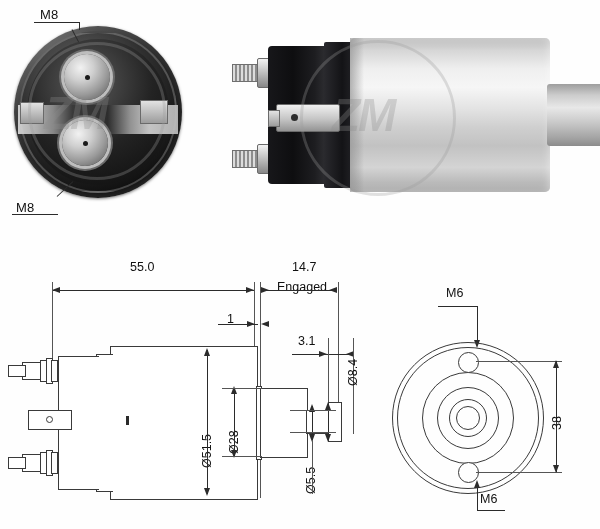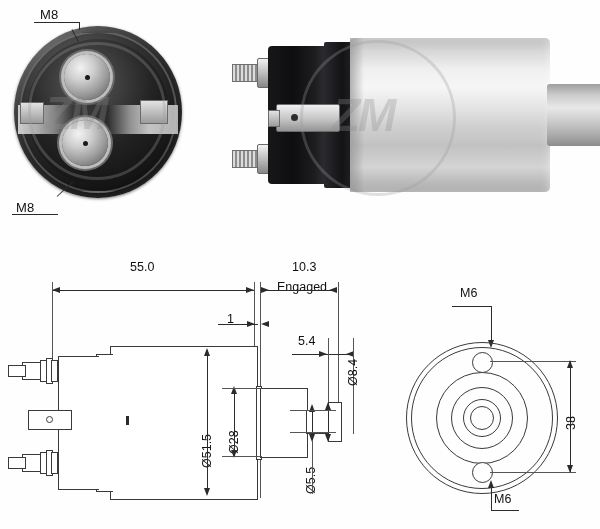--- a/index.html
+++ b/index.html
@@ -87,21 +87,21 @@
   
   #dwg-side{left:8px;top:258px;width:360px;height:268px;}
   .part{position:absolute;border:1px solid #3a3a3a;background:#fff;}
   .arrowL,.arrowR{position:absolute;width:0;height:0;}
   .arrowL{border-top:3.2px solid transparent;border-bottom:3.2px solid transparent;border-right:8px solid #2b2b2b;}
   .arrowR{border-top:3.2px solid transparent;border-bottom:3.2px solid transparent;border-left:8px solid #2b2b2b;}
   .arrowU{position:absolute;width:0;height:0;border-left:3.2px solid transparent;border-right:3.2px solid transparent;border-bottom:8px solid #2b2b2b;}
   .arrowD{position:absolute;width:0;height:0;border-left:3.2px solid transparent;border-right:3.2px solid transparent;border-top:8px solid #2b2b2b;}
 
   
-  #dwg-end{left:398px;top:286px;width:196px;height:238px;}
+  #dwg-end{left:384px;top:286px;width:196px;height:238px;}
   .circ{position:absolute;border:1px solid #3a3a3a;border-radius:50%;background:transparent;}
   .hole{position:absolute;border:1.6px solid #3a3a3a;border-radius:50%;background:#fff;}
 </style>
 </head>
 <body>
 
 <div class="page">
 
   <div class="abs" id="photo-front">
     <div class="disc-outer"></div>
@@ -161,34 +161,34 @@
 
   <div class="abs" id="dwg-side">
 
     <span class="dim abs" style="left:122px;top:2px;">55.0</span>
     <span class="ln lnh abs" style="left:44px;top:32px;width:202px;"></span>
     <span class="arrowL abs" style="left:44px;top:28.8px;"></span>
     <span class="arrowR abs" style="left:238px;top:28.8px;"></span>
     <span class="ln lnv abs thin" style="left:44px;top:24px;height:78px;"></span>
     <span class="ln lnv abs thin" style="left:246px;top:24px;height:216px;"></span>
 
-    <span class="dim abs" style="left:284px;top:2px;">10.3</span>
+    <span class="dim abs" style="left:284px;top:2px;">14.7</span>
     <span class="dim abs" style="left:269px;top:22px;">Engaged</span>
     <span class="ln lnh abs" style="left:253px;top:32px;width:76px;"></span>
     <span class="arrowR abs" style="left:253px;top:28.8px;"></span>
     <span class="arrowL abs" style="left:321px;top:28.8px;"></span>
     <span class="ln lnv abs thin" style="left:252px;top:24px;height:216px;"></span>
     <span class="ln lnv abs thin" style="left:330px;top:24px;height:150px;"></span>
 
     <span class="dim abs" style="left:219px;top:54px;">1</span>
     <span class="ln lnh abs" style="left:210px;top:66px;width:40px;"></span>
     <span class="arrowR abs" style="left:239px;top:62.8px;"></span>
     <span class="arrowL abs" style="left:253px;top:62.8px;"></span>
 
-    <span class="dim abs" style="left:290px;top:76px;">5.4</span>
+    <span class="dim abs" style="left:290px;top:76px;">3.1</span>
     <span class="ln lnh abs" style="left:284px;top:96px;width:62px;"></span>
     <span class="arrowR abs" style="left:311px;top:92.8px;"></span>
     <span class="arrowL abs" style="left:338px;top:92.8px;"></span>
     <span class="ln lnv abs thin" style="left:320px;top:80px;height:96px;"></span>
     <span class="ln lnv abs thin" style="left:345px;top:80px;height:96px;"></span>
 
     <div class="part" style="left:102px;top:88px;width:146px;height:152px;"></div>
     <div class="part" style="left:88px;top:96px;width:16px;height:136px;border-right:none;"></div>
     <div class="part" style="left:50px;top:98px;width:40px;height:132px;border-right:none;"></div>
 

